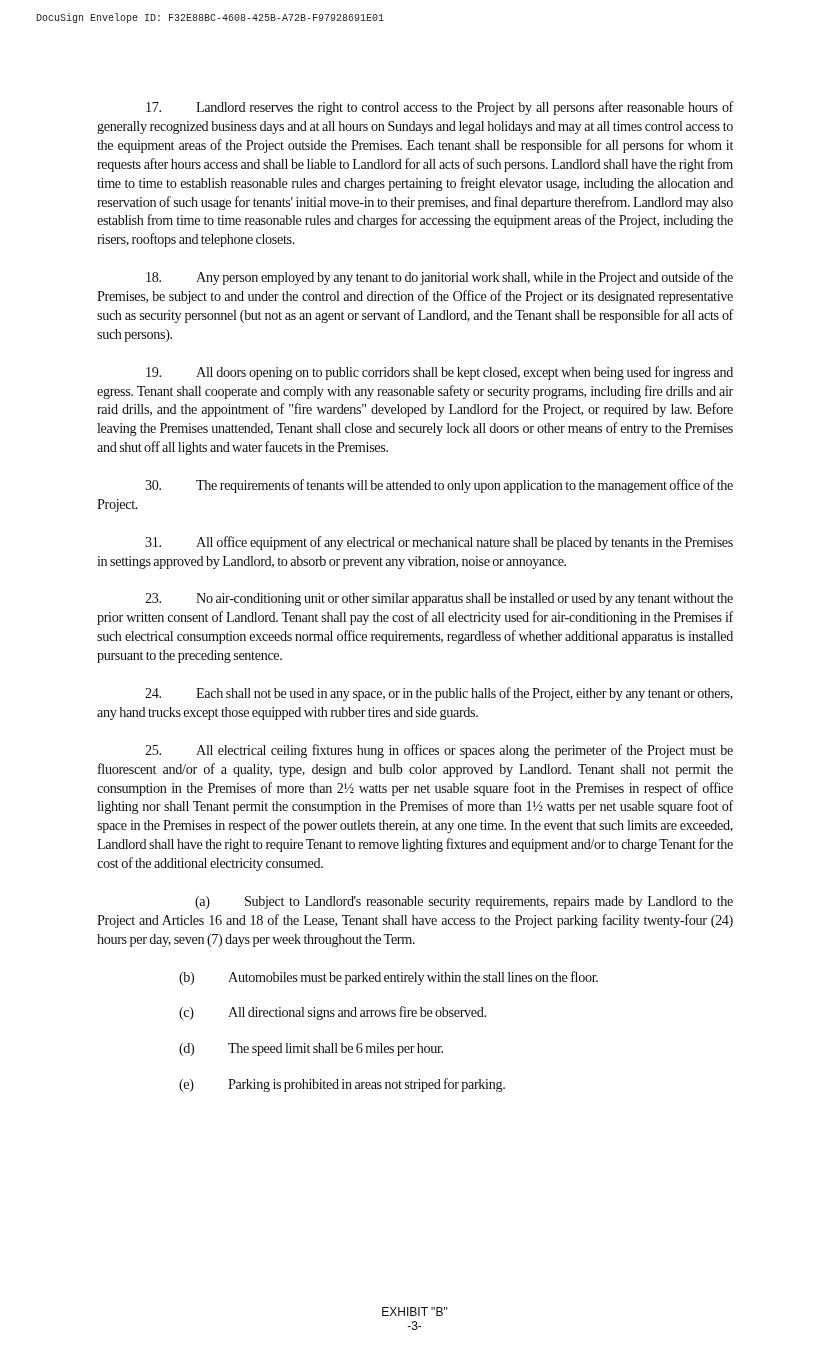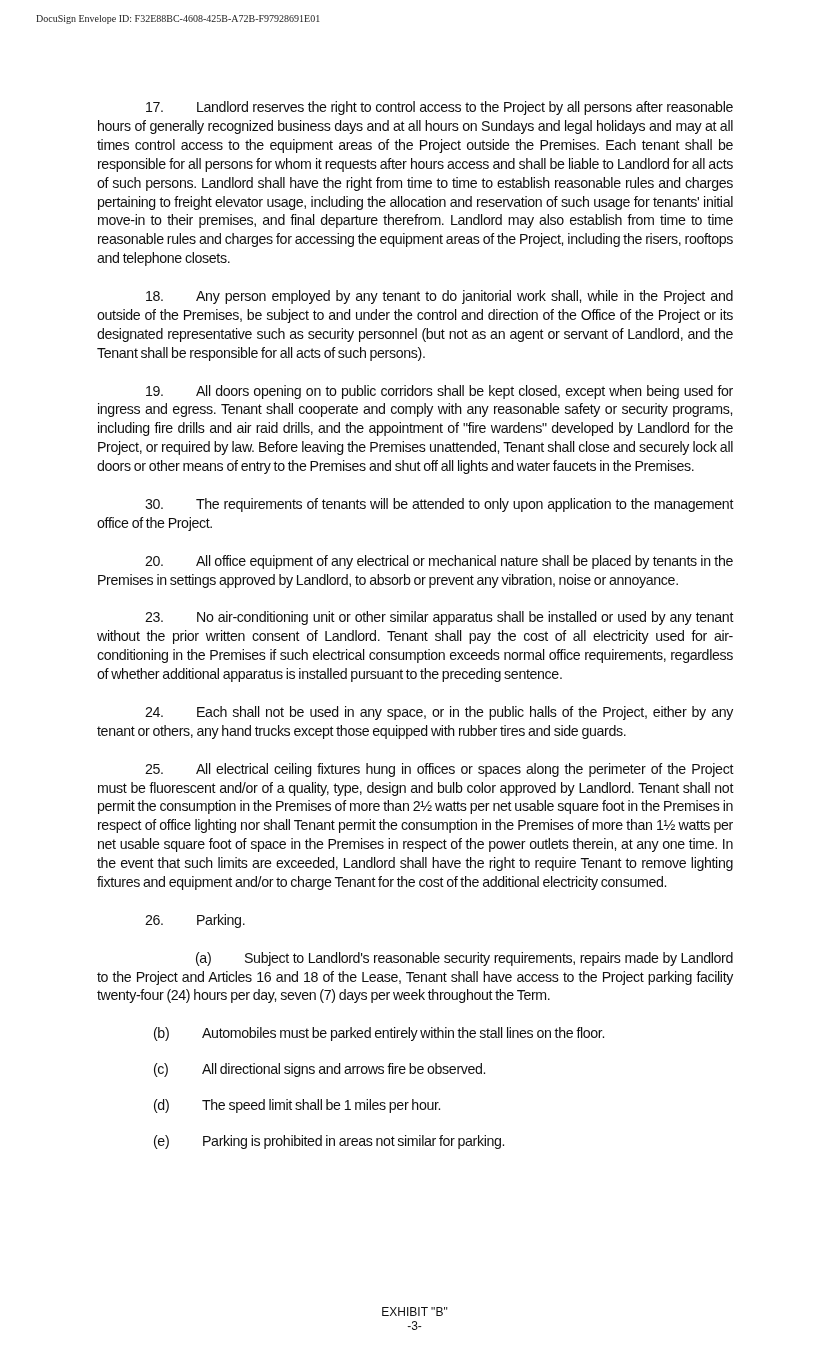--- a/index.html
+++ b/index.html
@@ -1,60 +1,59 @@
 <!DOCTYPE html>
 <html><head>
 <meta charset="utf-8">
 <style>
   html, body { margin: 0; padding: 0; background: #ffffff; }
   body { width: 829px; height: 1365px; position: relative; overflow: hidden; color: #111; }
   .envelope {
     position: absolute; left: 24px; top: 13px;
-    font-family: Liberation Serif, serif; font-size: 10px; color: #222; padding-left: 12px;
+    font-family: Liberation Mono, monospace; font-size: 10px; color: #222; padding-left: 12px;
   }
   .page {
     position: absolute; left: 97px; top: 98px; width: 636px;
-    font-family: Liberation Sans, sans-serif; font-size: 14.2px;
+    font-family: Liberation Serif, serif; font-size: 14.2px;
     line-height: 18.9px; letter-spacing: -0.35px; word-spacing: -0.5px;
   }
   .para { margin: 0 0 18.9px 0; text-align: justify; text-indent: 48px; }
   .para .num { display: inline-block; width: 51px; text-indent: 0; }
   .sub-a { margin: 0 0 18.9px 0; text-align: justify; text-indent: 98px; }
   .sub-a .lbl { display: inline-block; width: 49px; text-indent: 0; }
-  .sub { margin: 0 0 17px 56px; }
+  .sub { margin: 0 0 17px 82px; }
   .sub .lbl { display: inline-block; width: 49px; }
   .footer-center {
     position: absolute; left: 0; width: 829px; top: 1305px; text-align: center;
     font-family: "Liberation Sans", sans-serif; font-size: 12px; line-height: 14px; color: #111;
   }
   .doc-id {
     position: absolute; left: 97px; top: 1416px;
     font-family: "Liberation Sans", sans-serif; font-size: 8px; color: #222;
   }
 </style>
 </head>
 <body>
 
 <div class="envelope">DocuSign Envelope ID: F32E88BC-4608-425B-A72B-F97928691E01</div>
 
 <div class="page">
   <p class="para"><span class="num">17.</span><span>Landlord reserves the right to control access to the Project by all persons after reasonable hours of generally recognized business days and at all hours on Sundays and legal holidays and may at all times control access to the equipment areas of the Project outside the Premises.  Each tenant shall be responsible for all persons for whom it requests after hours access and shall be liable to Landlord for all acts of such persons.  Landlord shall have the right from time to time to establish reasonable rules and charges pertaining to freight elevator usage, including the allocation and reservation of such usage for tenants' initial move-in to their premises, and final departure therefrom.  Landlord may also establish from time to time reasonable rules and charges for accessing the equipment areas of the Project, including the risers, rooftops and telephone closets.</span></p>
   <p class="para"><span class="num">18.</span><span>Any person employed by any tenant to do janitorial work shall, while in the Project and outside of the Premises, be subject to and under the control and direction of the Office of the Project or its designated representative such as security personnel (but not as an agent or servant of Landlord, and the Tenant shall be responsible for all acts of such persons).</span></p>
   <p class="para"><span class="num">19.</span><span>All doors opening on to public corridors shall be kept closed, except when being used for ingress and egress.  Tenant shall cooperate and comply with any reasonable safety or security programs, including fire drills and air raid drills, and the appointment of "fire wardens" developed by Landlord for the Project, or required by law.  Before leaving the Premises unattended, Tenant shall close and securely lock all doors or other means of entry to the Premises and shut off all lights and water faucets in the Premises.</span></p>
   <p class="para"><span class="num">30.</span><span>The requirements of tenants will be attended to only upon application to the management office of the Project.</span></p>
-  <p class="para"><span class="num">20.</span><span>All office equipment of any electrical or mechanical nature shall be placed by tenants in the Premises in settings approved by Landlord, to absorb or prevent any vibration, noise or annoyance.</span></p>
+  <p class="para"><span class="num">31.</span><span>All office equipment of any electrical or mechanical nature shall be placed by tenants in the Premises in settings approved by Landlord, to absorb or prevent any vibration, noise or annoyance.</span></p>
   <p class="para"><span class="num">23.</span><span>No air-conditioning unit or other similar apparatus shall be installed or used by any tenant without the prior written consent of Landlord.  Tenant shall pay the cost of all electricity used for air-conditioning in the Premises if such electrical consumption exceeds normal office requirements, regardless of whether additional apparatus is installed pursuant to the preceding sentence.</span></p>
   <p class="para"><span class="num">24.</span><span>Each shall not be used in any space, or in the public halls of the Project, either by any tenant or others, any hand trucks except those equipped with rubber tires and side guards.</span></p>
   <p class="para"><span class="num">25.</span><span>All electrical ceiling fixtures hung in offices or spaces along the perimeter of the Project must be fluorescent and/or of a quality, type, design and bulb color approved by Landlord.  Tenant shall not permit the consumption in the Premises of more than 2½ watts per net usable square foot in the Premises in respect of office lighting nor shall Tenant permit the consumption in the Premises of more than 1½ watts per net usable square foot of space in the Premises in respect of the power outlets therein, at any one time.  In the event that such limits are exceeded, Landlord shall have the right to require Tenant to remove lighting fixtures and equipment and/or to charge Tenant for the cost of the additional electricity consumed.</span></p>
-  <p class="para"><span class="num">26.</span><span>Parking.</span></p>
 
   <p class="sub-a"><span class="lbl">(a)</span><span>Subject to Landlord's reasonable security requirements, repairs made by Landlord to the Project and Articles 16 and 18 of the Lease, Tenant shall have access to the Project parking facility twenty-four (24) hours per day, seven (7) days per week throughout the Term.</span></p>
   <p class="sub"><span class="lbl">(b)</span><span>Automobiles must be parked entirely within the stall lines on the floor.</span></p>
   <p class="sub"><span class="lbl">(c)</span><span>All directional signs and arrows fire be observed.</span></p>
-  <p class="sub"><span class="lbl">(d)</span><span>The speed limit shall be 1 miles per hour.</span></p>
-  <p class="sub"><span class="lbl">(e)</span><span>Parking is prohibited in areas not similar for parking.</span></p>
+  <p class="sub"><span class="lbl">(d)</span><span>The speed limit shall be 6 miles per hour.</span></p>
+  <p class="sub"><span class="lbl">(e)</span><span>Parking is prohibited in areas not striped for parking.</span></p>
 </div>
 
 <div class="footer-center">
   <div>EXHIBIT "B"</div>
   <div>-3-</div>
 </div>
 <div class="doc-id">4825-0360-7189.6</div>
 
 </body></html>

